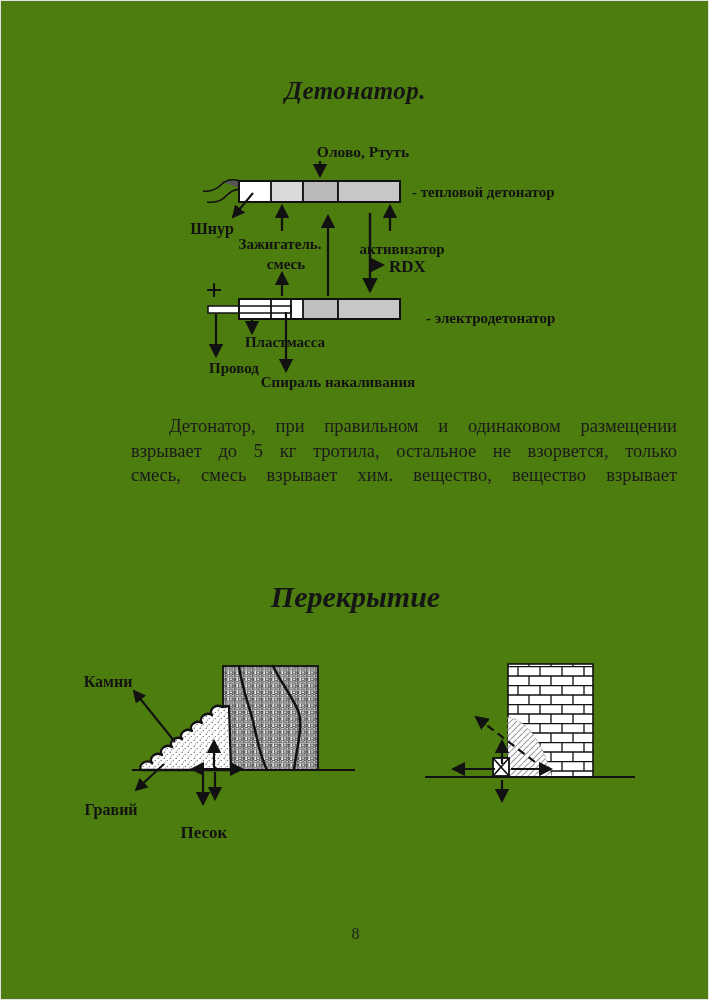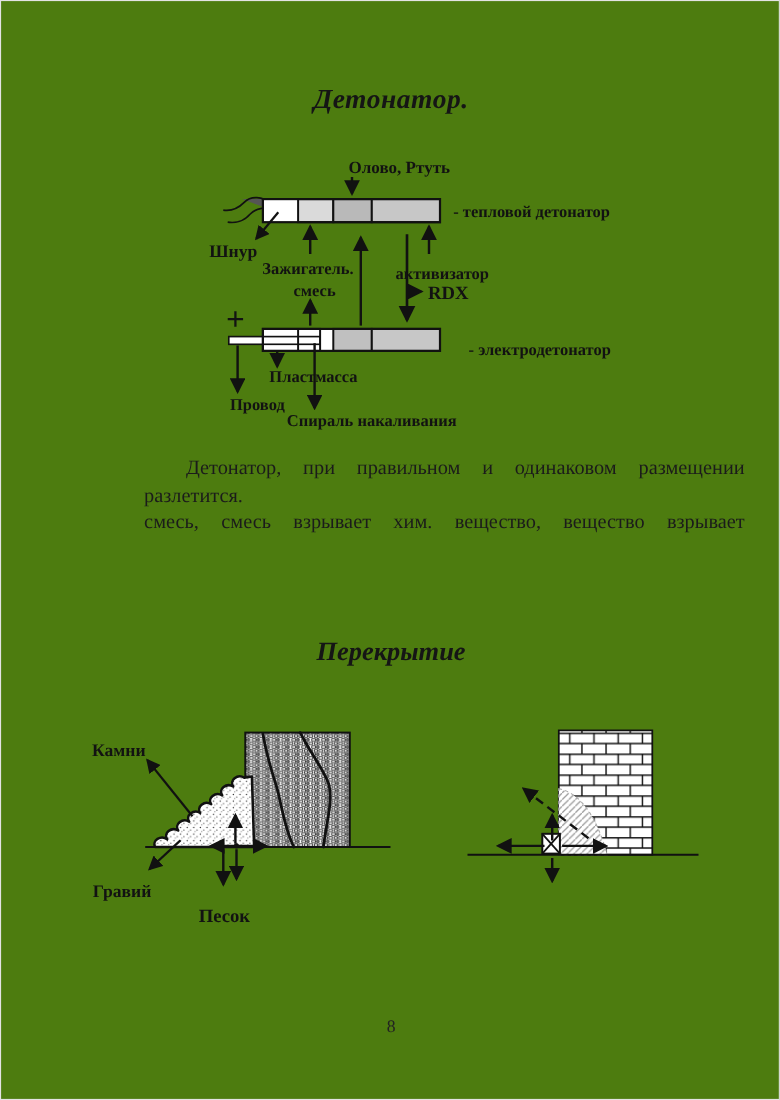--- a/index.html
+++ b/index.html
@@ -4,21 +4,21 @@
 <style>
   html,body{margin:0;padding:0;background:#fff;}
   .page{
     position:relative; width:709px; height:1000px; background:#4d7c0f;
     font-family:"Liberation Serif", serif; color:#111; overflow:hidden;
     border:1px solid #e3e3e3; box-sizing:border-box;
   }
   .h{position:absolute; left:0; width:709px; text-align:center;
      font-weight:bold; font-style:italic; margin:0; color:#151515;}
   .h1{top:76px; font-size:25px; letter-spacing:0.5px;}
-  .h2{top:579px; font-size:24px;}
+  .h2{top:579px; font-size:30px;}
   .bodytext{
     position:absolute; left:82px; top:413px; width:546px;
     font-size:18.5px; line-height:24.6px; color:#1b1b1b;margin-left:48px;
   }
   .jl{text-align:justify; text-align-last:justify;}
   .jl.last{text-align-last:left;}
   .jl.first{text-indent:38px;}
   .fig{position:absolute;}
   .fig1{left:95px; top:140px;}
   .fig2{left:60px; top:640px;}
@@ -84,21 +84,21 @@
     <text x="388" y="271" font-weight="bold" font-size="17">RDX</text>
     <text x="213" y="299" text-anchor="middle" font-weight="bold" font-size="30">+</text>
     <text x="425" y="322" class="flabel" font-size="15.5">- электродетонатор</text>
     <text x="284" y="346" text-anchor="middle" class="flabel">Пластмасса</text>
     <text x="233" y="372" text-anchor="middle" class="flabel" font-size="15.5">Провод</text>
     <text x="337" y="386" text-anchor="middle" class="flabel" font-size="15.5">Спираль накаливания</text>
   </svg>
 
   <div class="bodytext">
     <div class="jl first">Детонатор, при правильном и одинаковом размещении</div>
-    <div class="jl last">разлетится.</div>
+    <div class="jl">взрывает до 5 кг тротила, остальное не взорвется, только</div>
     <div class="jl">смесь, смесь взрывает хим. вещество, вещество взрывает</div>
   </div>
 
   <h2 class="h h2">Перекрытие</h2>
 
   <svg class="fig fig2" width="600" height="215" viewBox="60 640 600 215">
     <defs>
       <marker id="ah2" viewBox="0 0 10 10" refX="8.5" refY="5" markerWidth="6.5" markerHeight="6.5" orient="auto-start-reverse">
         <path d="M0,0 L10,5 L0,10 Z" fill="#111"></path>
       </marker>

